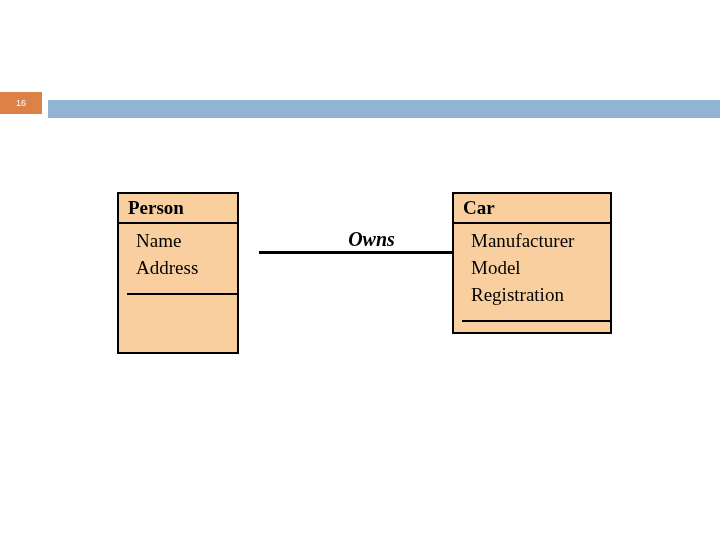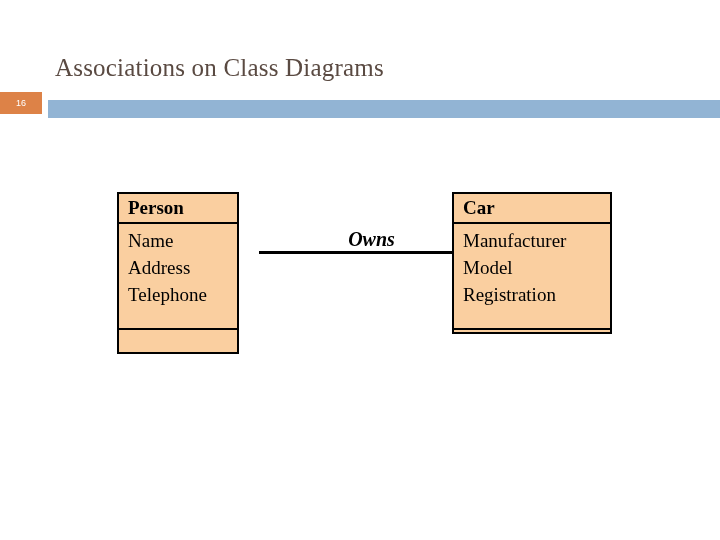--- a/index.html
+++ b/index.html
@@ -80,21 +80,22 @@
     font-weight: bold;
     font-size: 19px;
     line-height: 28px;
     height: 30px;
   }
   .compartment-attributes {
     border-bottom: 2px solid #000000;
     font-size: 19px;
     line-height: 27px;
     padding-top: 3px;
-    padding-bottom: 20px;
+    padding-bottom: 12px;
+    margin-left: 8px;
   }
   .compartment-operations {
     font-size: 19px;
     line-height: 19px;
     height: 21px;
   }
   .attribute-line {
     white-space: nowrap;
   }
 
@@ -132,32 +133,30 @@
     font-style: italic;
     color: #000000;
     margin-left: 16px;
   }
 </style>
 </head>
 <body>
 
 <div id="slide">
 
-  <div id="slide-title">Associations on Class Diagrams</div>
 
   <div id="page-number-badge">16</div>
 
   <div id="header-band"></div>
 
   <div class="class-box" id="class-box-person">
     <div class="class-compartment compartment-name">Person</div>
     <div class="class-compartment compartment-attributes">
       <div class="attribute-line">Name</div>
       <div class="attribute-line">Address</div>
-      <div class="attribute-line">Telephone</div>
     </div>
     <div class="class-compartment compartment-operations"></div>
   </div>
 
   <div id="association-label">Owns</div>
   <div id="association-line"></div>
 
   <div class="class-box" id="class-box-car">
     <div class="class-compartment compartment-name">Car</div>
     <div class="class-compartment compartment-attributes">

